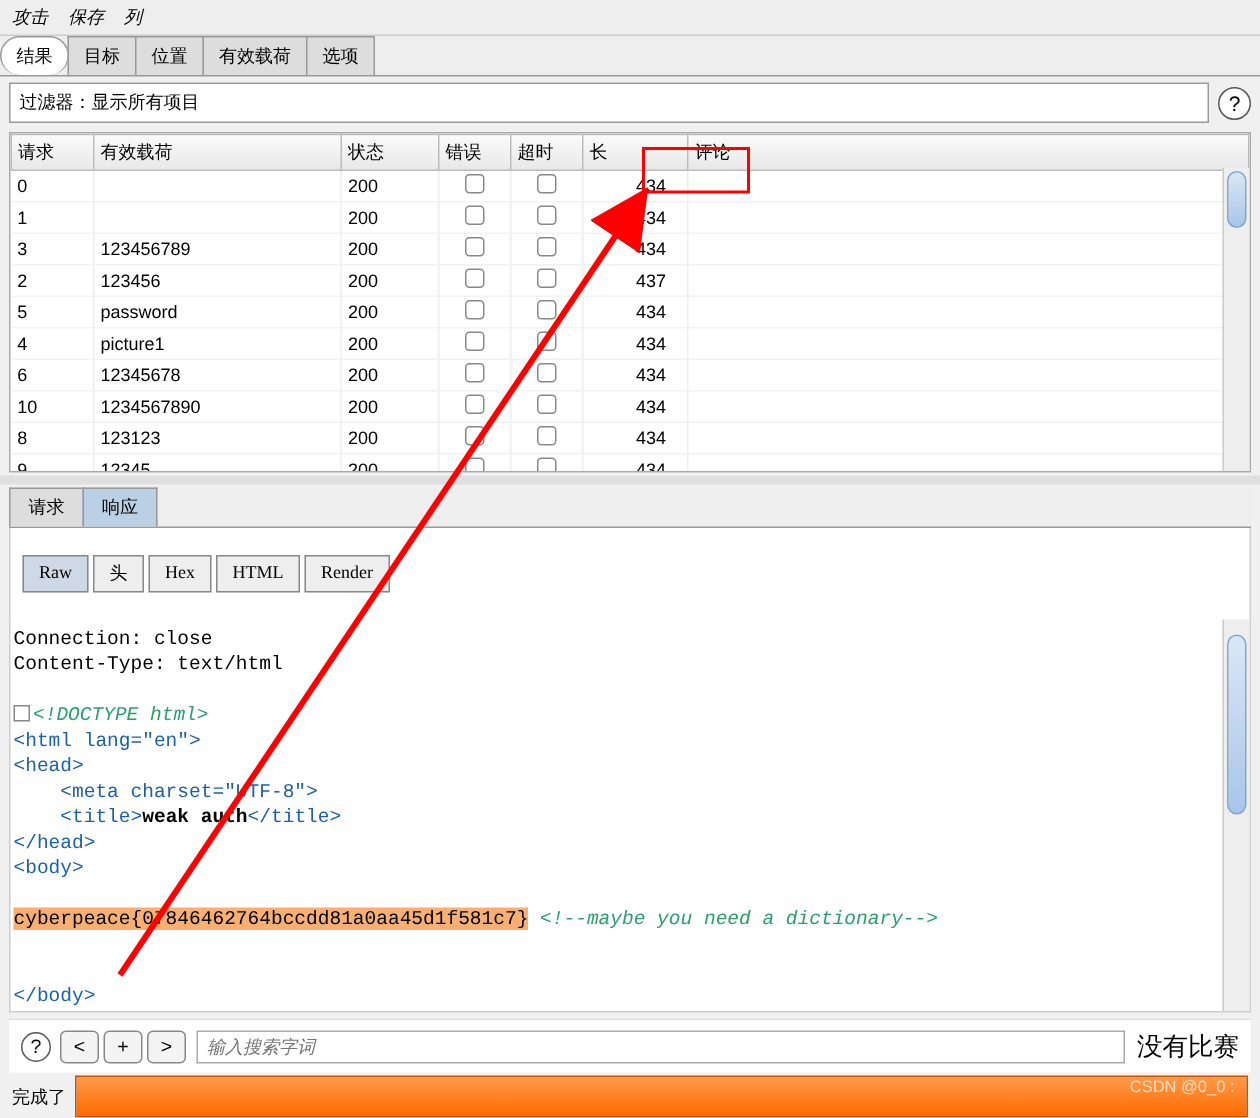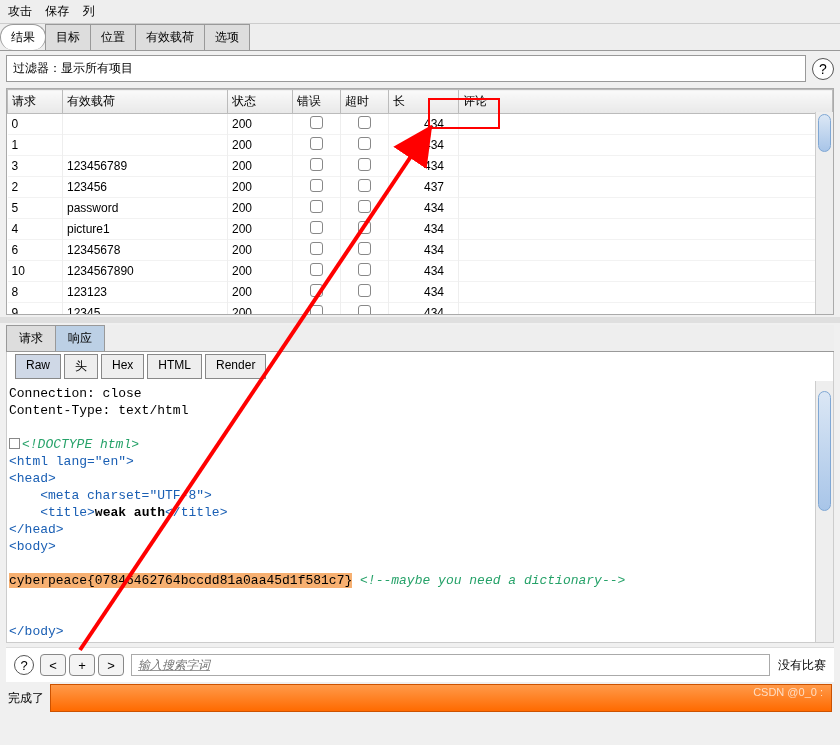--- a/index.html
+++ b/index.html
@@ -1,50 +1,50 @@
 <!DOCTYPE html>
 <html><head>
 <meta charset="utf-8">
 <style>
 * { box-sizing: border-box; margin: 0; padding: 0; }
 body { font-family: "Microsoft YaHei", Arial, sans-serif; font-size: 12px; background: #f0f0f0; width: 840px; height: 745px; overflow: hidden; position: relative; }
 .menubar { background: #eee; padding: 3px 8px; font-size: 12px; border-bottom: 1px solid #ccc; }
-.menubar span { margin-right: 10px; cursor: pointer; }
+.menubar span { margin-right: 10px; cursor: pointer; font-style: italic; }
 .tabbar1 { display: flex; background: #eee; border-bottom: 1px solid #999; }
 .tab1 { padding: 4px 10px; border: 1px solid #999; border-bottom: none; margin-right: -1px; background: #ddd; cursor: pointer; }
 .tab1.active { background: #fff; font-weight: normal; border-radius: 13px; }
 .filter-bar { display: flex; align-items: center; margin: 4px 6px 6px 6px; }
 .filter-box { flex: 1; border: 1px solid #999; padding: 4px 6px; background: #fff; }
 .help-icon { width: 22px; height: 22px; border: 1.5px solid #555; border-radius: 50%; display: flex; align-items: center; justify-content: center; margin-left: 6px; font-size: 14px; cursor: pointer; background:#fff; }
 .table-wrap { margin: 0 6px; border: 1px solid #aaa; background: #fff; height: 227px; overflow: hidden; position: relative; }
 table { width: 100%; border-collapse: collapse; font-size: 12px; }
 thead th { background: linear-gradient(#fafafa,#e8e8e8); border: 1px solid #bbb; padding: 3px 4px; text-align: left; font-weight: normal; height: 22px; }
 tbody td { padding: 2px 4px; border-right: 1px solid #eee; height: 18px; }
 tbody tr { border-bottom: 1px solid #f2f2f2; }
 .chk { display: inline-block; width: 13px; height: 13px; border: 1px solid #888; border-radius: 3px; background: #fff; }
 .vscroll { position: absolute; right: 0; top: 23px; bottom: 0; width: 18px; background: #eee; border-left:1px solid #ccc; }
 .vscroll .thumb { position: absolute; left:2px; right:2px; top:2px; height:38px; background: linear-gradient(#dbe7f5,#a8c5e8); border:1px solid #7fa7d4; border-radius:9px; }
 .splitter { height: 6px; background: #dfdfdf; margin: 2px 0; }
 .tabbar2 { display: flex; background: #eee; border-bottom: 1px solid #999; margin: 0 6px; }
 .tab2 { padding: 4px 12px; border: 1px solid #999; border-bottom: none; margin-right: -1px; background: #ddd; cursor: pointer; }
 .tab2.active { background: #bcd0e5; font-weight: normal; }
-.format-tabs { display: flex; padding: 2px 8px; background: #fff; margin: 0 6px; border-left:1px solid #ccc; border-right:1px solid #ccc; }
+.format-tabs { display: flex; padding: 18px 8px; background: #fff; margin: 0 6px; border-left:1px solid #ccc; border-right:1px solid #ccc;font-family:Liberation Serif, serif; }
 .ftab { padding: 3px 10px; border: 1px solid #888; background: #eee; margin-right: 3px; cursor: pointer; font-size:12px; }
 .ftab.active { background: #cfd8e6; }
 .code-area { margin: 0 6px; background: #fff; border: 1px solid #ccc; border-top:none; padding: 4px 2px; font-family: "Courier New", monospace; font-size: 13px; line-height: 17px; height: 262px; overflow: hidden; white-space: pre; position: relative; }
 .code-area .hl-tag { color: #1a5fb4; }
 .code-area .hl-comment { color: #26a269; font-style: italic; }
 .code-area .highlighted { background: #f7b071; }
 .mini-chk { display:inline-block; width:11px; height:11px; border:1px solid #888; margin-right:2px; position:relative; top:1px; }
 .cvscroll { position:absolute; right:0; top:0; bottom:0; width:18px; background:#eee; border-left:1px solid #ccc; }
 .cvscroll .thumb { position:absolute; left:2px; right:2px; top:10px; height:120px; background:linear-gradient(#dbe7f5,#a8c5e8); border:1px solid #7fa7d4; border-radius:9px; }
 .bottom-bar { display: flex; align-items: center; padding: 6px 8px; background: #fff; margin: 4px 6px 0 6px; border-top:1px solid #ddd; }
 .bottom-bar .bbtn { width:26px; height:22px; border:1px solid #888; border-radius:4px; background:#f4f4f4; margin-right:3px; display:flex; align-items:center; justify-content:center; cursor:pointer; font-size:13px; }
-.search-field { flex:1; height:22px; border:1px solid #aaa; padding:0 6px; font-size:12px; color:#999; font-style:italic; margin-left:4px;text-decoration:underline; }
-.no-match { margin-left: 8px; font-size:12px; }
+.search-field { flex:1; height:22px; border:1px solid #aaa; padding:0 6px; font-size:12px; color:#999; font-style:italic; margin-left:4px; }
+.no-match { margin-left: 8px; font-size:17px; }
 .statusbar { display:flex; align-items:center; padding: 2px 8px; font-size:12px; }
 .status-text { margin-right: 6px; }
 .progress { flex:1; height:28px; background: linear-gradient(#ff9a4a,#ff6a00); border:1px solid #cc5200; position: relative; }
 .progress .wm { position:absolute; right:8px; top:1px; color:rgba(255,255,255,0.7); font-size:11px; }
 svg.arrow { position: absolute; top: 0; left: 0; pointer-events: none; }
 .red-box { position:absolute; border: 2px solid red; background: transparent; }
 </style>
 </head>
 <body>
 

